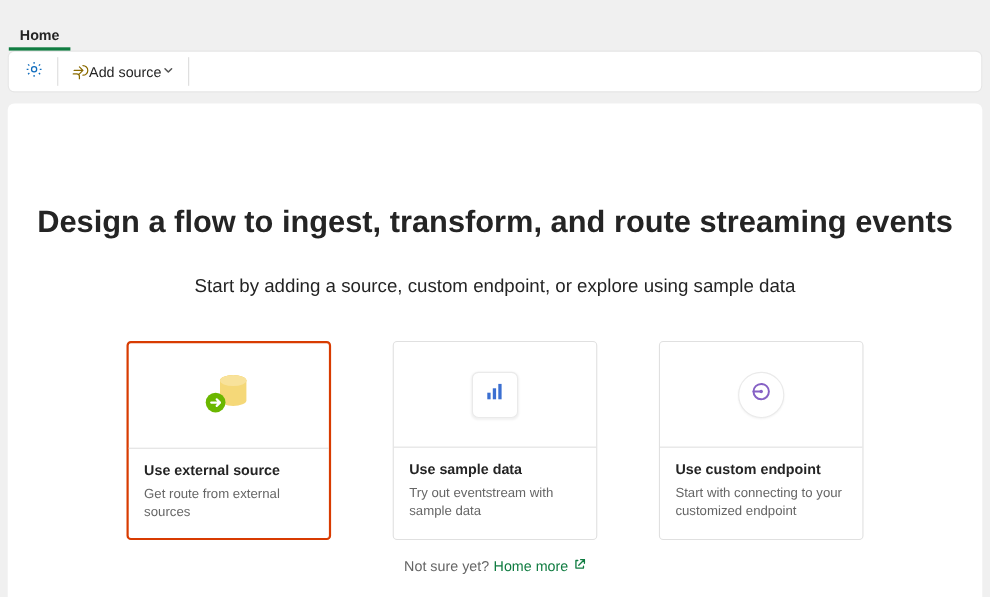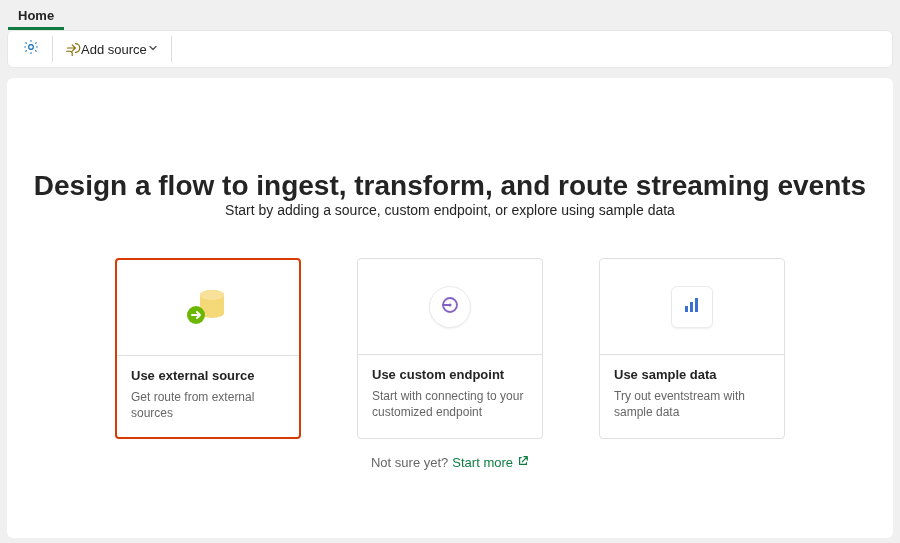--- a/index.html
+++ b/index.html
@@ -8,21 +8,21 @@
       background: #f0f0f0;
       width: 900px;
       height: 543px;
       overflow: hidden;
       color: #242424;
     }
     .tabbar {
       padding: 0 8px;
       display: flex;
       align-items: flex-end;
-      height: 30px;
+      height: 46px;
     }
     .tab {
       font-size: 13px;
       font-weight: 600;
       padding: 6px 10px 4px 10px;
       border-bottom: 3px solid #107c41;
       color: #242424;
       cursor: pointer;
     }
     .toolbar-wrap {
@@ -73,21 +73,22 @@
       height: 460px;
       padding-top: 92px;
       text-align: center;
     }
     .hero-title {
       font-size: 28px;
       font-weight: 600;
       color: #242424;
     }
     .hero-sub {
-      font-size: 14px;
+      margin-top: 32px;
+      font-size: 17px;
       color: #242424;
     }
     .cards {
       display: flex;
       justify-content: center;
       gap: 56px;
       margin-top: 40px;
     }
     .card {
       width: 186px;
@@ -209,60 +210,60 @@
           </span>
         </div>
         <div class="card-body">
           <div class="card-title">Use external source</div>
           <div class="card-desc">Get route from external sources</div>
         </div>
       </div>
 
       <div class="card">
         <div class="card-icon">
+          <div class="icon-tile">
+            <span>
+              <svg width="22" height="22" viewBox="0 0 22 22">
+                <rect x="4" y="12" width="3" height="6" fill="#3b6fd1"></rect>
+                <rect x="9" y="8" width="3" height="10" fill="#3b6fd1"></rect>
+                <rect x="14" y="4" width="3" height="14" fill="#3b6fd1"></rect>
+              </svg>
+            </span>
+          </div>
+        </div>
+        <div class="card-body">
+          <div class="card-title">Use sample data</div>
+          <div class="card-desc">Try out eventstream with sample data</div>
+        </div>
+      </div>
+
+      <div class="card">
+        <div class="card-icon">
           <div class="icon-tile" style="border-radius:50%;">
             <span>
               <svg width="22" height="22" viewBox="0 0 22 22" fill="none" stroke="#8661c5" stroke-width="1.8">
                 <circle cx="11" cy="11" r="7"></circle>
                 <path d="M11 11h-7" stroke-linecap="round"></path>
                 <circle cx="11" cy="11" r="1.6" fill="#8661c5" stroke="none"></circle>
               </svg>
             </span>
           </div>
         </div>
         <div class="card-body">
           <div class="card-title">Use custom endpoint</div>
           <div class="card-desc">Start with connecting to your customized endpoint</div>
         </div>
       </div>
 
-      <div class="card">
-        <div class="card-icon">
-          <div class="icon-tile">
-            <span>
-              <svg width="22" height="22" viewBox="0 0 22 22">
-                <rect x="4" y="12" width="3" height="6" fill="#3b6fd1"></rect>
-                <rect x="9" y="8" width="3" height="10" fill="#3b6fd1"></rect>
-                <rect x="14" y="4" width="3" height="14" fill="#3b6fd1"></rect>
-              </svg>
-            </span>
-          </div>
-        </div>
-        <div class="card-body">
-          <div class="card-title">Use sample data</div>
-          <div class="card-desc">Try out eventstream with sample data</div>
-        </div>
-      </div>
-
     </div>
 
     <div class="footer-line">
       <span>Not sure yet?</span>
       <span class="learn-link">
-        <span>Start more</span>
+        <span>Home more</span>
         <span>
           <svg width="12" height="12" viewBox="0 0 14 14" fill="none" stroke="#107c41" stroke-width="1.4">
             <path d="M5 3H3v8h8V9" stroke-linecap="round" stroke-linejoin="round"></path>
             <path d="M8 2h4v4M12 2l-6 6" stroke-linecap="round" stroke-linejoin="round"></path>
           </svg>
         </span>
       </span>
     </div>
 
   </div>

